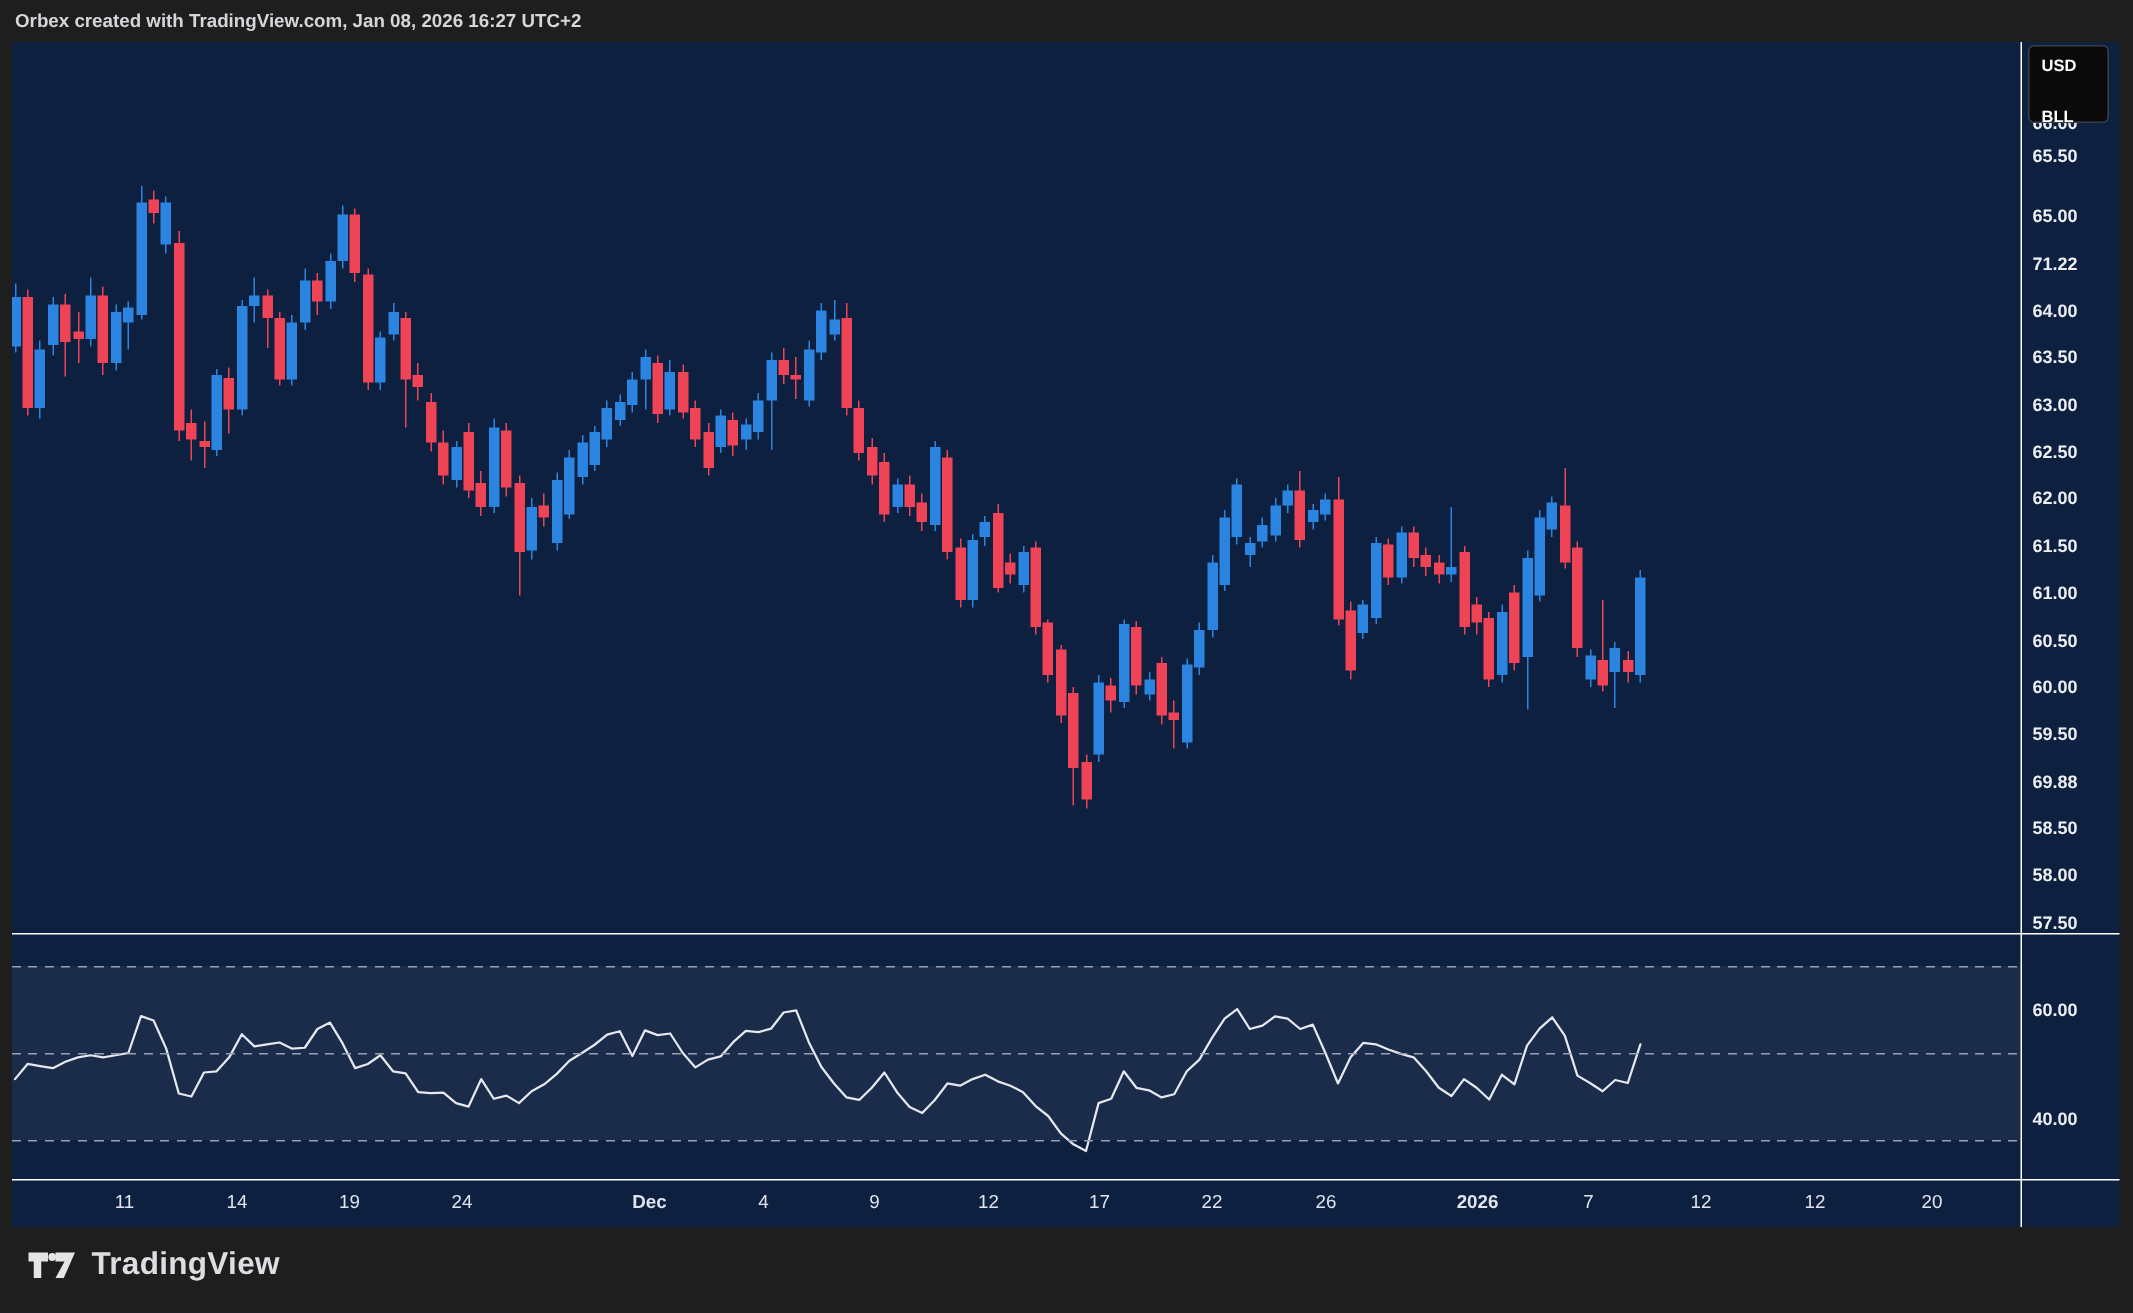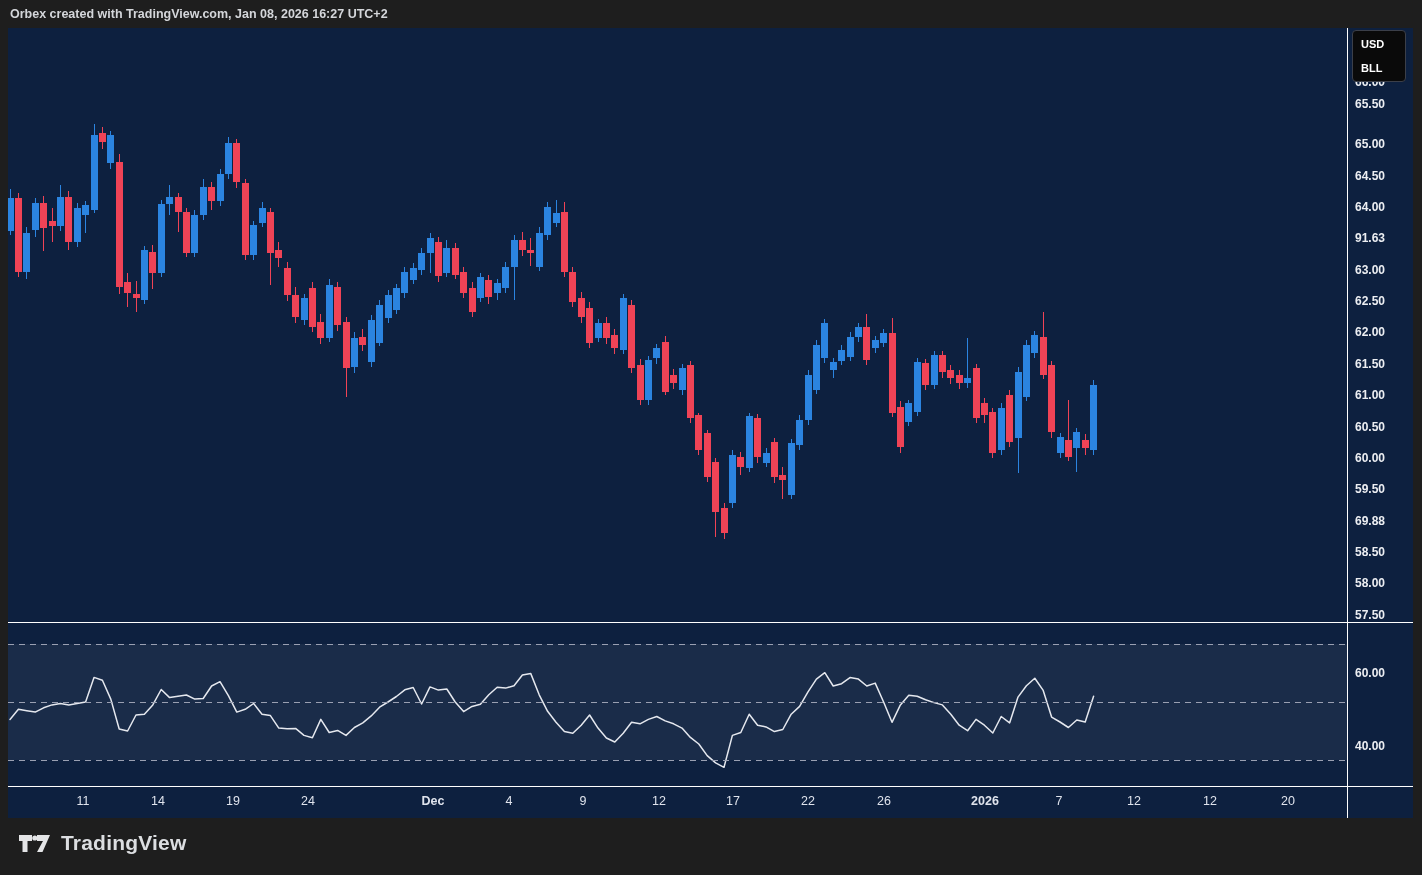--- a/index.html
+++ b/index.html
@@ -17,21 +17,21 @@
   #rsi-pane { position:absolute; left:0; top:595px; width:1339px; height:163px; overflow:hidden; }
   .rsi-band { position:absolute; left:0; width:1339px; background:rgba(255,255,255,0.055); }
   .dash-line { position:absolute; left:0; width:1339px; height:1px;
                background:repeating-linear-gradient(90deg,#9aa0b2 0 6px,transparent 6px 11px); }
   #price-axis { position:absolute; left:1340px; top:0; width:65px; height:790px; }
   .axis-label { position:absolute; left:7px; height:16px; line-height:16px;
                 font-size:12px; font-weight:700; color:#eceef2; white-space:nowrap; }
   #legend-box { position:absolute; left:1344px; top:2px; width:54px; height:52px; background:#0a0a0a;
                 border:1px solid #3b3f49; border-radius:4px; z-index:5; }
   #legend-box .l1 { position:absolute; left:8px; top:7px;  font-size:11px; font-weight:700; color:#ffffff; }
-  #legend-box .l2 { position:absolute; left:8px; top:31px; font-size:11px; font-weight:700; color:#ffffff; }
+  #legend-box .l2 { position:absolute; left:8px; top:41px; font-size:11px; font-weight:700; color:#ffffff; }
   #time-axis { position:absolute; left:0; top:759px; width:1339px; height:31px; }
   .time-label { position:absolute; top:7px; transform:translateX(-50%); font-size:12.5px;
                 color:#dfe3ec; font-weight:400; white-space:nowrap; }
   .time-label.bold { font-weight:700; }
   #footer { position:absolute; left:0; top:818px; width:1422px; height:57px; background:#1e1e1e; }
   #logo { position:absolute; left:18px; top:13px; display:flex; align-items:center; }
   #logo svg { display:block; }
   #logo .brand { margin-left:9px; font-size:21px; font-weight:700; color:#dcdee1; letter-spacing:0.2px; }
   #rsi-svg { position:absolute; left:0; top:0; }
 </style>
@@ -317,23 +317,23 @@
     </div>
 
   <div id="sep1"></div>
   <div id="sep2"></div>
   <div id="axis-border"></div>
 
   <div id="price-axis">
       <div class="axis-label" style="top: 45.65px;">66.00</div>
       <div class="axis-label" style="top: 68px;">65.50</div>
       <div class="axis-label" style="top: 108.35px;">65.00</div>
-      <div class="axis-label" style="top: 139.7px;">64.50</div>
+      <div class="axis-label" style="top: 139.7px;">71.22</div>
       <div class="axis-label" style="top: 171.05px;">64.00</div>
-      <div class="axis-label" style="top: 202.4px;">91.63</div>
+      <div class="axis-label" style="top: 202.4px;">63.50</div>
       <div class="axis-label" style="top: 233.75px;">63.00</div>
       <div class="axis-label" style="top: 265.1px;">62.50</div>
       <div class="axis-label" style="top: 296.45px;">62.00</div>
       <div class="axis-label" style="top: 327.8px;">61.50</div>
       <div class="axis-label" style="top: 359.15px;">61.00</div>
       <div class="axis-label" style="top: 390.5px;">60.50</div>
       <div class="axis-label" style="top: 421.85px;">60.00</div>
       <div class="axis-label" style="top: 453.2px;">59.50</div>
       <div class="axis-label" style="top: 484.55px;">69.88</div>
       <div class="axis-label" style="top: 515.9px;">58.50</div>

